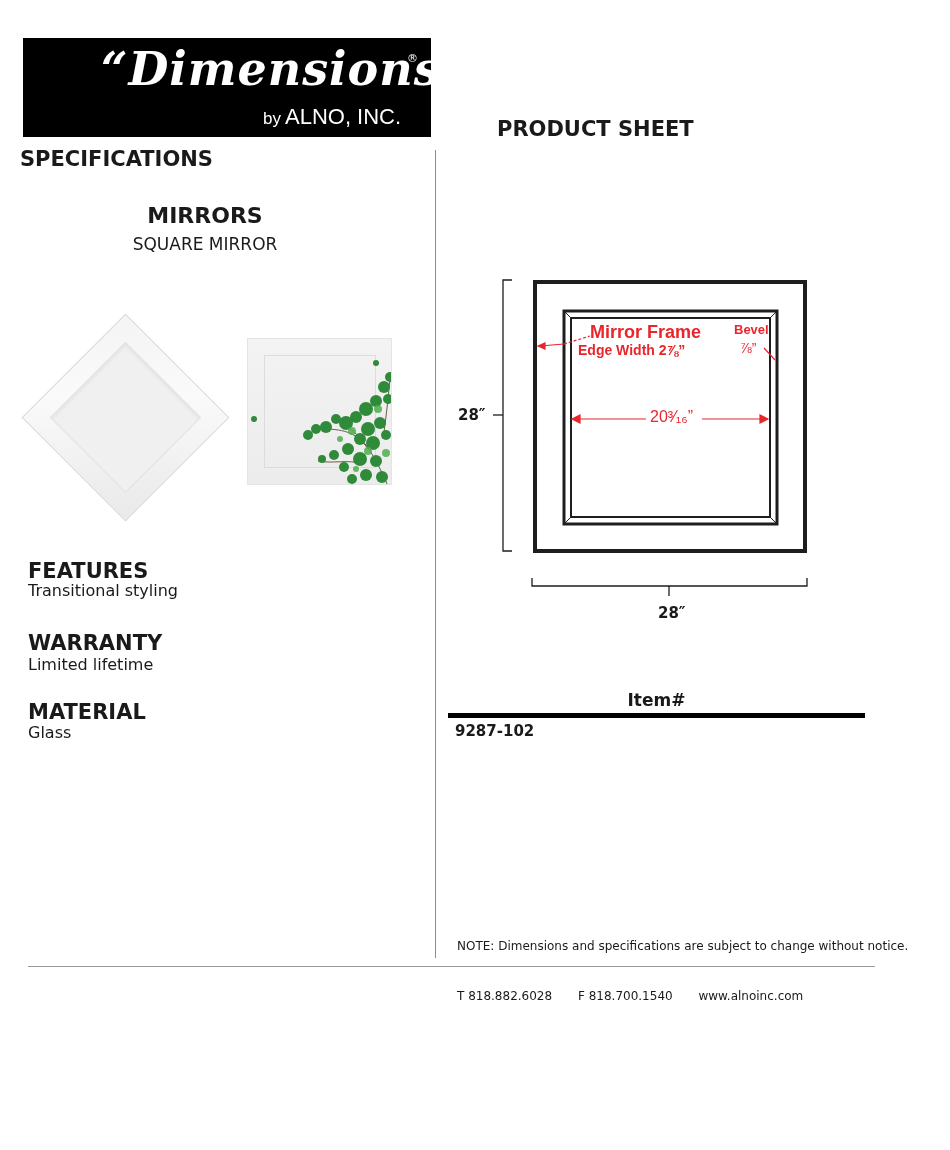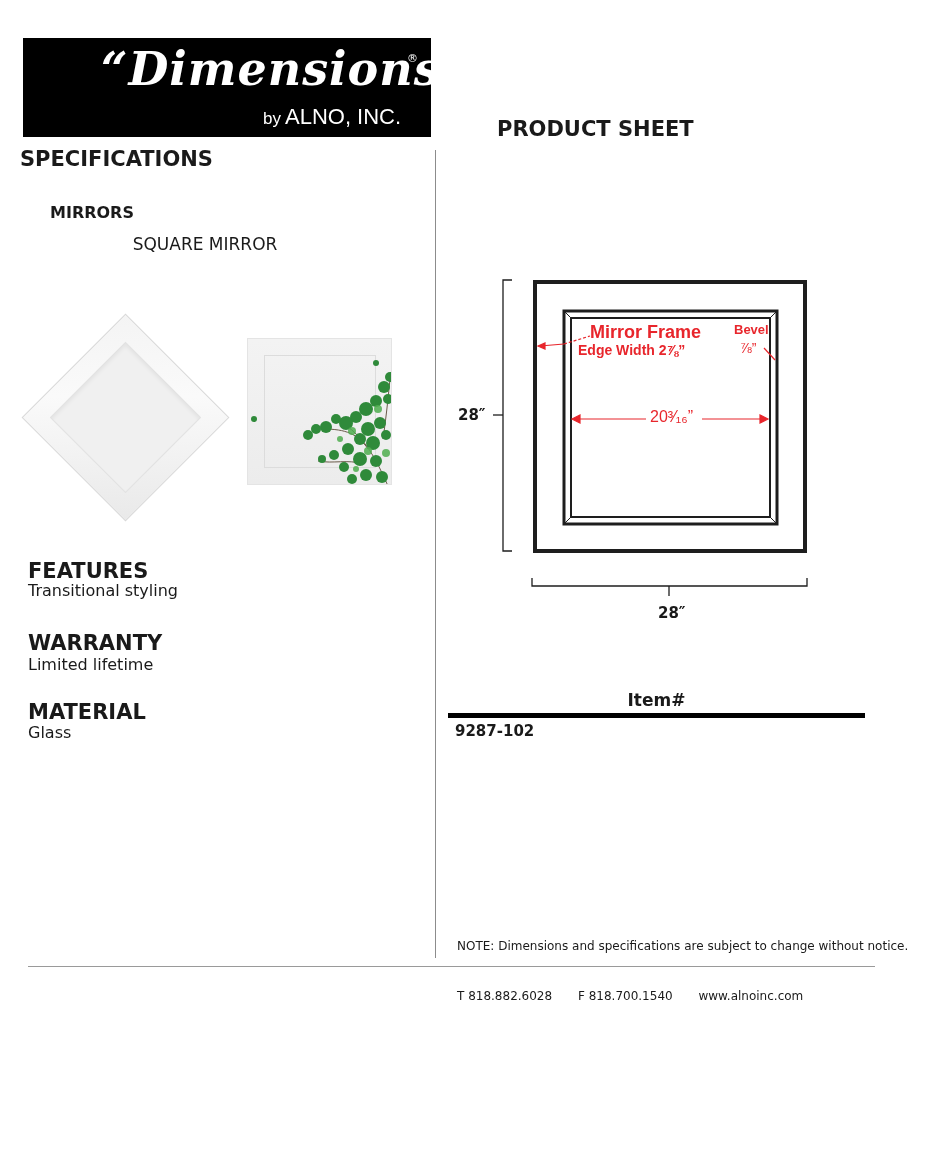--- a/index.html
+++ b/index.html
@@ -29,22 +29,22 @@
     .logo-by small { font-size: 17px; margin-right: 4px; }
 
     .section-title {
       font-family: "DejaVu Sans", sans-serif; font-weight: bold; font-size: 21px;
       white-space: nowrap;
     }
     .spec-heading { left: 20px; top: 147px; }
     .sheet-heading { left: 497px; top: 117px; }
 
     .cat-title {
-      left: 50px; width: 310px; text-align: left; top: 203px;
-      font-weight: bold; font-size: 16px;
+      left: 50px; width: 310px; text-align: center; top: 203px;
+      font-weight: bold; font-size: 22px;
     }
     .cat-sub {
       left: 50px; width: 310px; text-align: center; top: 234px;
       font-size: 17px; font-weight: normal;
     }
 
     
     .diamond-wrap { left: 22px; top: 313px; width: 208px; height: 209px; }
     .diamond {
       position: absolute; left: 30px; top: 31px; width: 147px; height: 147px;

